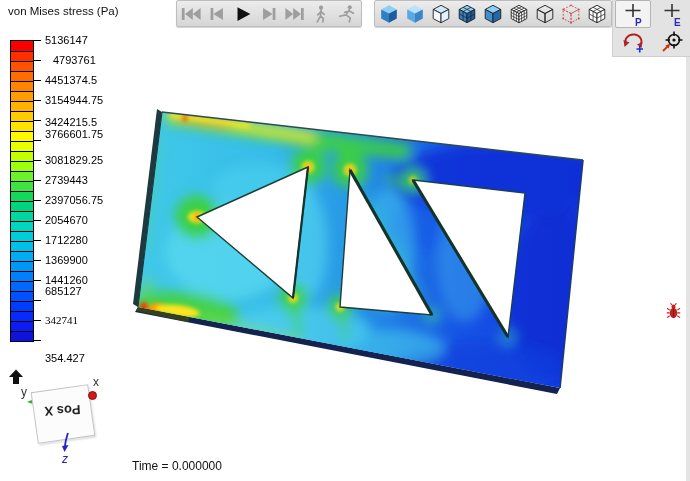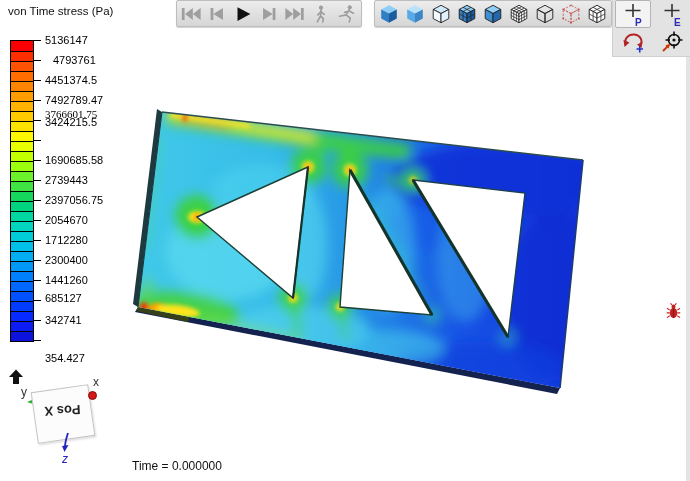--- a/index.html
+++ b/index.html
@@ -146,21 +146,21 @@
       <path d="M350,170 L340,307 L432,315 Z" fill="none" stroke="#1c4036" stroke-width="1.4"></path>
       <path d="M350,170 L432,315" stroke="#14332a" stroke-width="3.2"></path>
       <path d="M413,180 L525,193 L508,337 Z" fill="none" stroke="#1c4050" stroke-width="1.4"></path>
       <path d="M413,180 L508,337" stroke="#14332a" stroke-width="3.2"></path>
       <path d="M162,112 L583,160" stroke="#2c4c50" stroke-width="1.3" fill="none"></path>
       <path d="M583,160 L560,388" stroke="#1b3a78" stroke-width="1.6" fill="none"></path>
       <path d="M162,112 L138,307" stroke="#183238" stroke-width="1" fill="none"></path>
     </g>
   </svg>
 
-  <div class="legend-title">von Time stress (Pa)</div>
+  <div class="legend-title">von Mises stress (Pa)</div>
   <div class="legend-bar" id="legend-bar">
       <div class="lbox" style="background: rgb(250, 0, 0);"></div>
       <div class="lbox" style="background: rgb(255, 46, 0);"></div>
       <div class="lbox" style="background: rgb(255, 82, 0);"></div>
       <div class="lbox" style="background: rgb(255, 109, 0);"></div>
       <div class="lbox" style="background: rgb(255, 133, 0);"></div>
       <div class="lbox" style="background: rgb(255, 156, 0);"></div>
       <div class="lbox" style="background: rgb(255, 179, 0);"></div>
       <div class="lbox" style="background: rgb(255, 202, 0);"></div>
       <div class="lbox" style="background: rgb(255, 225, 0);"></div>
@@ -187,43 +187,43 @@
       <div class="lbox" style="background: rgb(13, 18, 220);"></div>
     </div>
   <div id="legend-annotations">
       <div class="ltick" style="top: 40px;"></div>
       <div class="llabel" style="top: 34px;">5136147</div>
       <div class="ltick" style="top: 60px;"></div>
       <div class="llabel" style="top: 54px; margin-left: 8px;">4793761</div>
       <div class="ltick" style="top: 80px;"></div>
       <div class="llabel" style="top: 74px;">4451374.5</div>
       <div class="ltick" style="top: 100px;"></div>
-      <div class="llabel" style="top: 94px;">7492789.47</div>
+      <div class="llabel" style="top: 94px;">3154944.75</div>
       <div class="ltick" style="top: 120px;"></div>
-      <div class="llabel" style="top: 108px; font-family: Liberation Serif, serif;">3766601.75</div>
+      <div class="llabel" style="top: 128px;">3766601.75</div>
       <div class="ltick" style="top: 140px;"></div>
       <div class="llabel" style="top: 116px;">3424215.5</div>
       <div class="ltick" style="top: 160px;"></div>
-      <div class="llabel" style="top: 154px;">1690685.58</div>
+      <div class="llabel" style="top: 154px;">3081829.25</div>
       <div class="ltick" style="top: 180px;"></div>
       <div class="llabel" style="top: 174px;">2739443</div>
       <div class="ltick" style="top: 200px;"></div>
       <div class="llabel" style="top: 194px;">2397056.75</div>
       <div class="ltick" style="top: 220px;"></div>
       <div class="llabel" style="top: 214px;">2054670</div>
       <div class="ltick" style="top: 240px;"></div>
       <div class="llabel" style="top: 234px;">1712280</div>
       <div class="ltick" style="top: 260px;"></div>
-      <div class="llabel" style="top: 254px;">2300400</div>
+      <div class="llabel" style="top: 254px;">1369900</div>
       <div class="ltick" style="top: 280px;"></div>
       <div class="llabel" style="top: 274px;">1441260</div>
       <div class="ltick" style="top: 300px;"></div>
-      <div class="llabel" style="top: 292px;">685127</div>
+      <div class="llabel" style="top: 285px;">685127</div>
       <div class="ltick" style="top: 320px;"></div>
-      <div class="llabel" style="top: 314px;">342741</div>
+      <div class="llabel" style="top: 314px; font-family: Liberation Serif, serif;">342741</div>
       <div class="ltick" style="top: 340px;"></div>
       <div class="llabel" style="top: 352px;">354.427</div>
     </div>
 
   <div class="toolbar" id="toolbar-playback">
       <div class="tbtn disabled">
         <svg width="24" height="22" viewBox="0 0 26 24" fill="#9e9e9e">
           <rect x="3" y="5.5" width="3" height="13"></rect>
           <polygon points="15,5.5 6.5,12 15,18.5"></polygon>
           <polygon points="23.5,5.5 15,12 23.5,18.5"></polygon>

